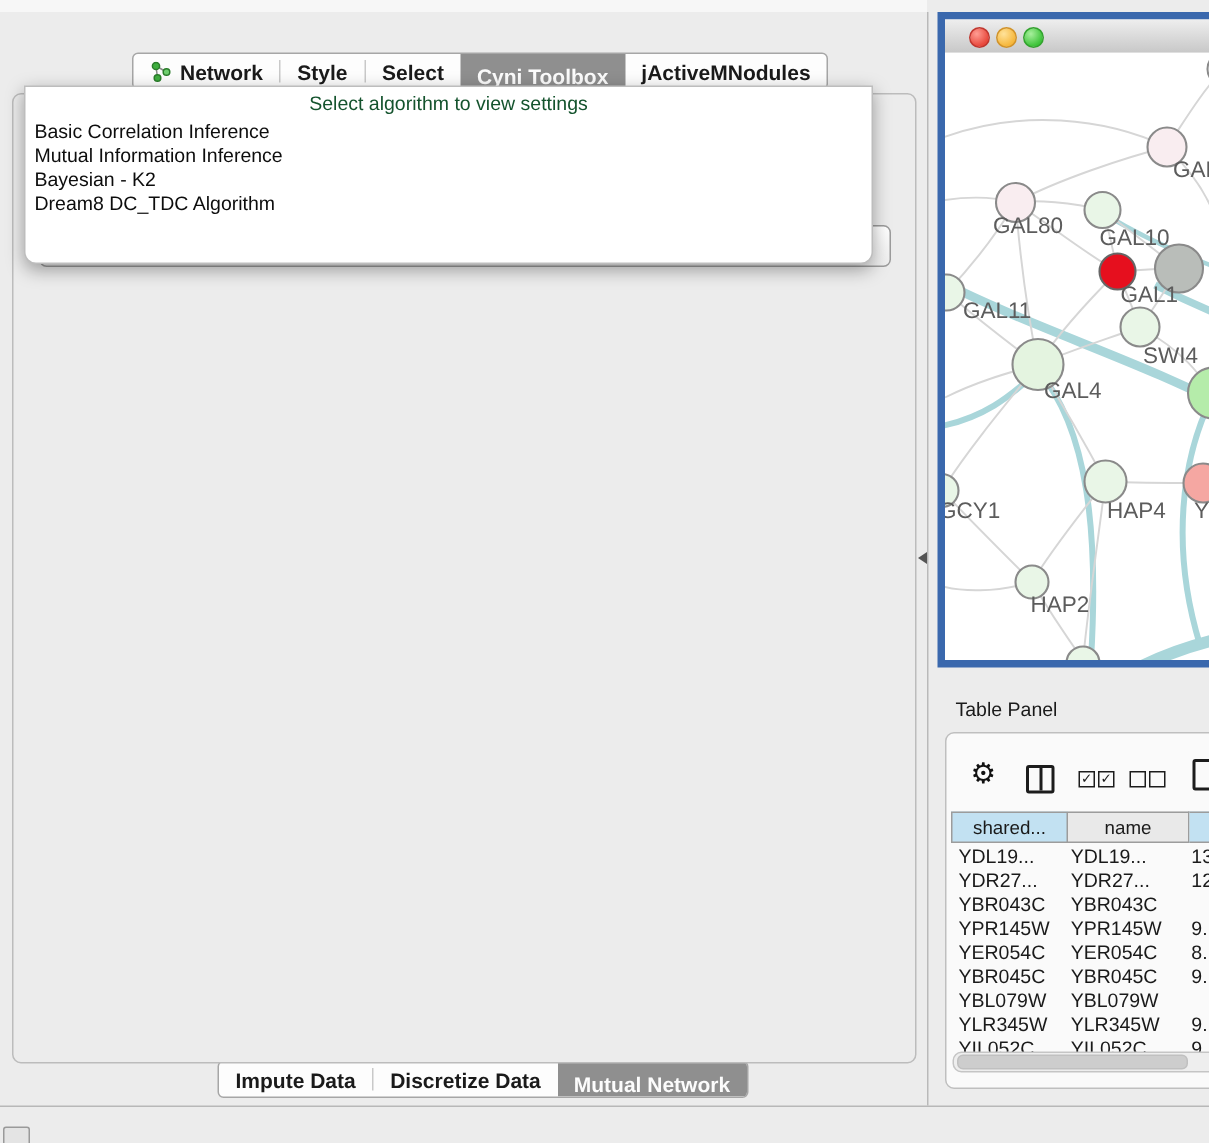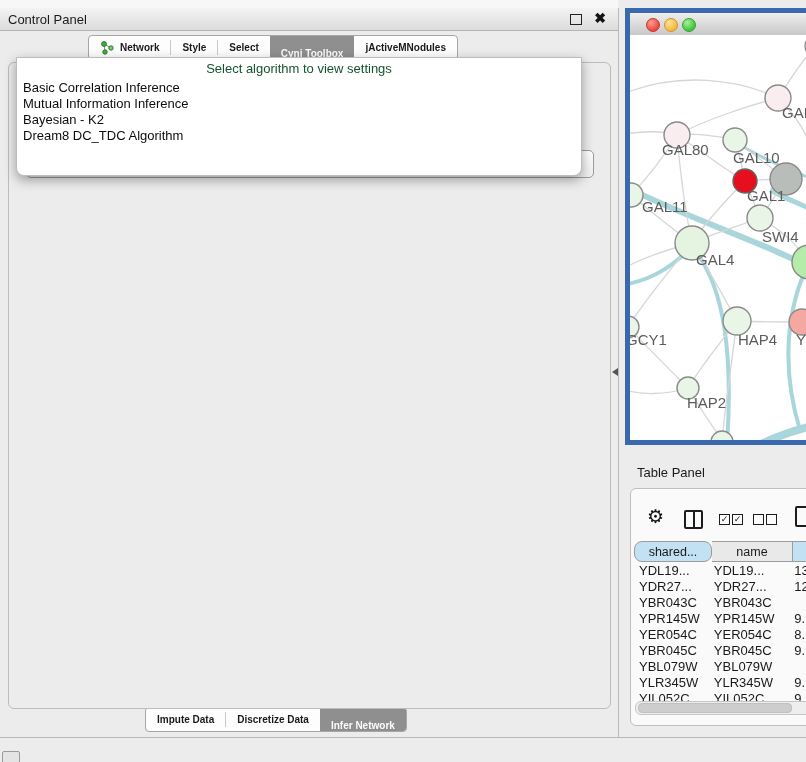--- a/index.html
+++ b/index.html
@@ -10,21 +10,21 @@
 
   
   #cp{position:absolute;left:0;top:8px;width:618px;height:729px;background:#ececec;border-right:1px solid #b9b9b9;}
   #cp-titlebar{position:absolute;left:0;top:0;width:100%;height:22px;
                background:linear-gradient(#f3f3f3,#dcdcdc);border-bottom:1px solid #b4b4b4;}
   #cp-title{position:absolute;left:8px;top:4px;font-size:13px;}
   .float-icon{position:absolute;right:36px;top:6px;width:10px;height:9px;border:1.6px solid #222;}
   .close-icon{position:absolute;right:12px;top:2px;font-size:14px;font-weight:bold;color:#111;}
 
   .tabbar{position:absolute;display:flex;align-items:stretch;background:#fdfdfd;
-          border:1px solid #a6a6a6;border-radius:4px;height:23px;font-size:10px;font-weight:bold;overflow:hidden;}
+          border:1px solid #a6a6a6;border-radius:4px;height:23px;font-size:14px;font-weight:bold;overflow:hidden;}
   .tab{display:flex;align-items:center;padding:0 11px;color:#1a1a1a;}
   .tab.sel{background:#8f8f8f;color:#fcfcfc;align-items:flex-end;}
   .tabsep{width:1px;background:#c9c9c9;margin:4px 0;}
 
   
   #popup{position:absolute;left:16px;top:49px;width:564px;height:117px;background:#ffffff;
          border:1px solid #bdbdbd;border-radius:0 0 8px 8px;box-shadow:0 4px 12px rgba(0,0,0,.35);z-index:6;}
   #popup-placeholder{height:19px;text-align:center;color:#14532d;font-size:13px;padding-top:3px;}
   .popup-item{font-size:13px;line-height:16px;padding-left:6px;color:#0d0d0d;}
   .popup-item.bold{font-weight:bold;}
@@ -116,25 +116,20 @@
   .td.c2{width:40px;padding-left:7px;}
 </style>
 </head>
 <body>
 
 <div id="screen">
 
   <div style="position:absolute;left:0;top:0;width:618px;height:8px;background:#f7f7f7;"></div>
 
   <div id="cp">
-    <div id="cp-titlebar">
-      <div id="cp-title">Control Panel</div>
-      <div class="float-icon"></div>
-      <div class="close-icon">✖</div>
-    </div>
 
     <div class="tabbar" style="left:88px;top:27px;">
       <div class="tab">
         <svg width="15" height="14" style="margin-right:5px;">
           <line x1="4" y1="3" x2="11" y2="7" stroke="#8a8a8a" stroke-width="1"></line>
           <line x1="4" y1="3" x2="5" y2="11" stroke="#8a8a8a" stroke-width="1"></line>
           <circle cx="4" cy="3" r="2.4" fill="#3fae3f" stroke="#2b7d2b"></circle>
           <circle cx="11" cy="7" r="2.2" fill="#6fcf6f" stroke="#2b7d2b"></circle>
           <circle cx="5" cy="11" r="2.2" fill="#3fae3f" stroke="#2b7d2b"></circle>
         </svg>
@@ -246,21 +241,21 @@
 
     <div class="tabbar" style="left:145px;top:699px;">
       <div class="tab">
           <span>Impute Data</span>
         </div>
       <div class="tabsep"></div>
       <div class="tab">
           <span>Discretize Data</span>
         </div>
       <div class="tab sel">
-          <span>Infer Network</span>
+          <span>Mutual Network</span>
         </div>
     </div>
   </div>
 
   <div id="splitter-arrow"></div>
   <div id="bottom-line"></div>
   <div id="mini-btn"></div>
 
   <div id="net-frame">
     <div id="net-win">
@@ -353,21 +348,21 @@
   <div id="tp">
     <div class="gear">⚙</div>
     <div class="colicon"></div>
     <div class="cb-sm" style="left:88px;top:25px;">✓</div>
     <div class="cb-sm" style="left:101px;top:25px;">✓</div>
     <div class="cb-sm" style="left:122px;top:25px;"></div>
     <div class="cb-sm" style="left:135px;top:25px;"></div>
     <div class="docicon"></div>
 
     <div class="thead">
-      <div class="th blue" style="width:76px;border-radius:8px;">shared...</div>
+      <div class="th blue" style="width:76px;">shared...</div>
       <div class="th gray" style="width:80px;">name</div>
       <div class="th blue" style="width:40px;"></div>
     </div>
 
     <div class="tbody">
       <div class="tr">
           <span class="td c0">YDL19...</span>
           <span class="td c1">YDL19...</span>
           <span class="td c2">13</span>
         </div>

